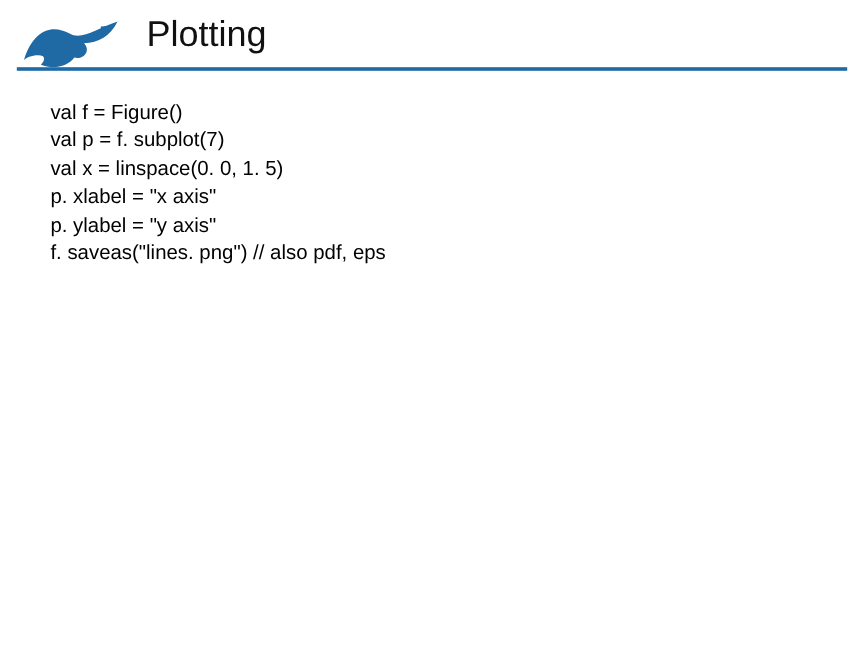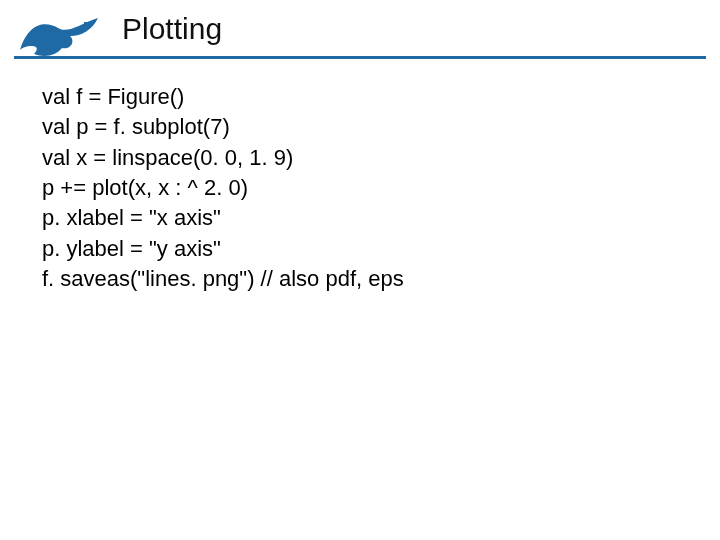--- a/index.html
+++ b/index.html
@@ -43,21 +43,21 @@
     right: 14px;
     top: 56px;
     height: 0;
     border-bottom: 3px solid #1f6aa5;
   }
   .body {
     position: absolute;
     left: 42px;
     top: 82px;
     right: 30px;
-    font-size: 22px;
+    font-size: 17px;
     line-height: 1.38;
   }
   .body div {
     white-space: pre;
   }
 </style>
 </head>
 <body>
 
 <div class="slide">
@@ -70,20 +70,19 @@
         <path d="M70 16 C74 16 78 16 82 14 C80 20 74 22 70 20 Z" fill="#1f6aa5"></path>
       </svg>
     </div>
     <div class="title">Plotting</div>
     <div class="rule"></div>
   </div>
 
   <div class="body">
     <div>val f = Figure()</div>
     <div>val p = f. subplot(7)</div>
-    <div>val x = linspace(0. 0, 1. 9)</div>
-    <div>p += plot(x, x : ^ 2. 0)</div>
+    <div>val x = linspace(0. 0, 1. 5)</div>
     <div>p. xlabel = "x axis"</div>
     <div>p. ylabel = "y axis"</div>
     <div>f. saveas("lines. png") // also pdf, eps</div>
   </div>
 
 </div>
 
 </body></html>

